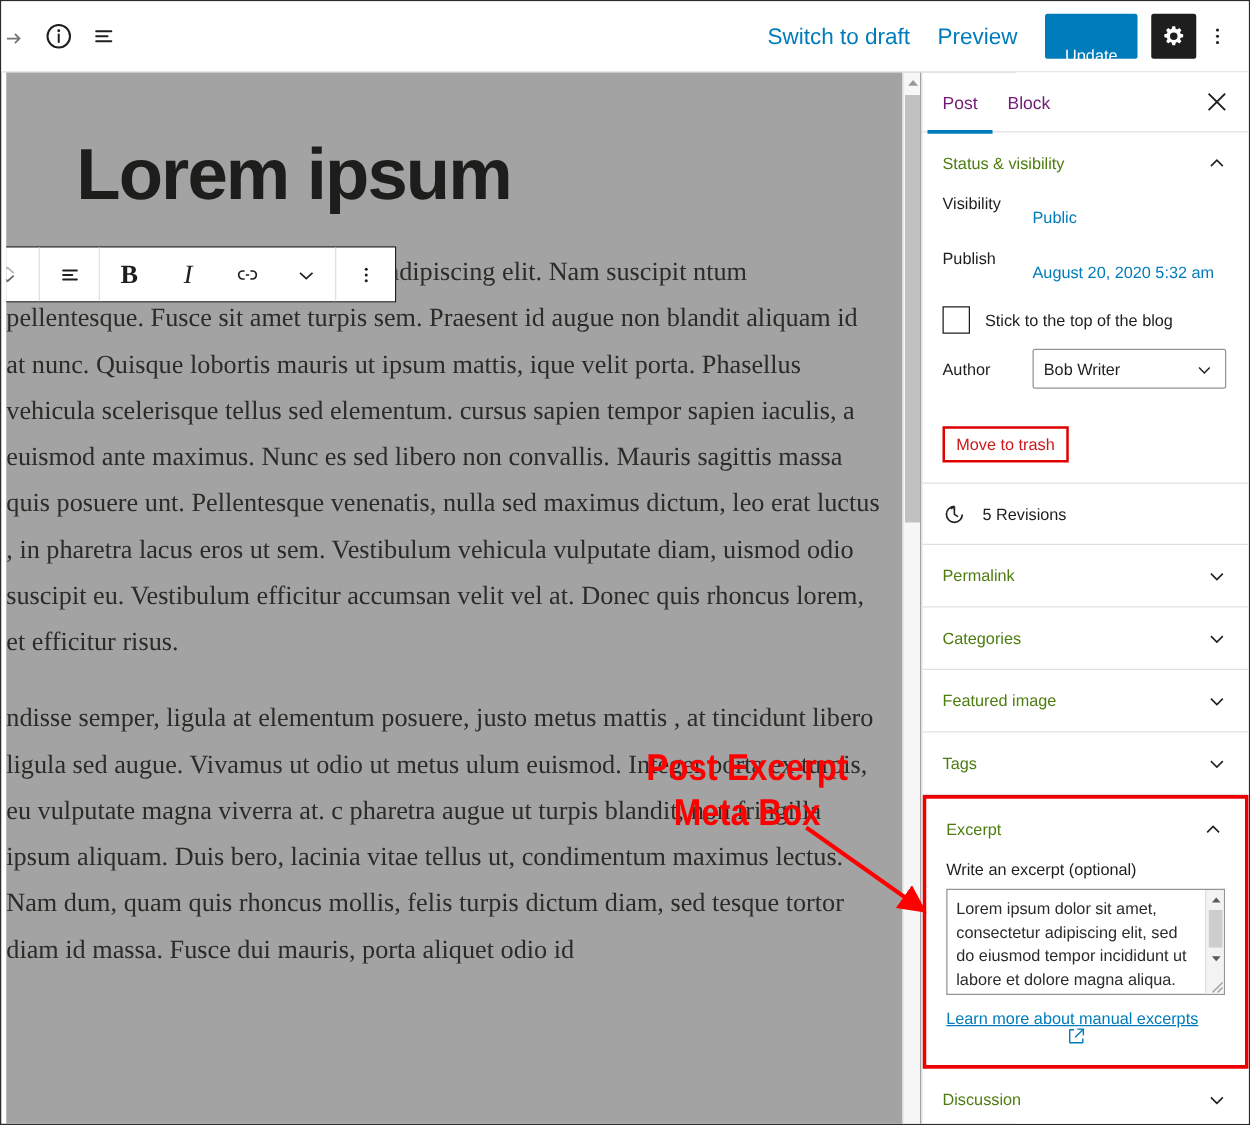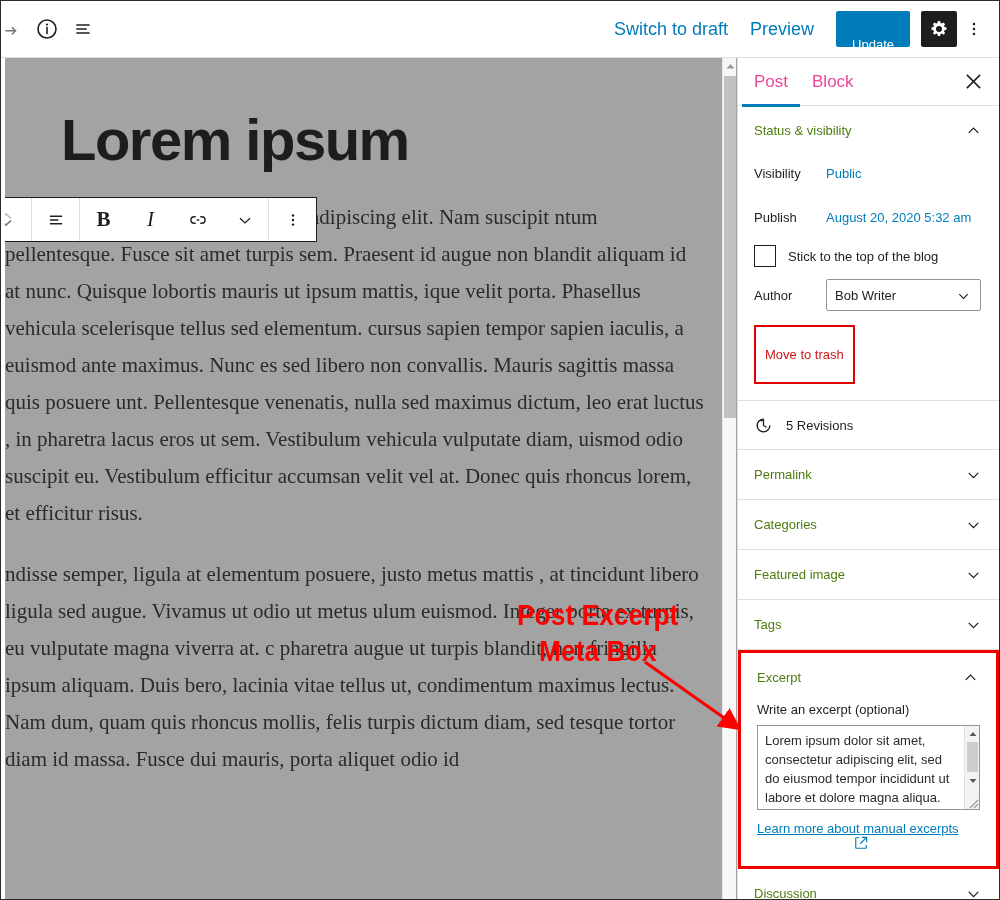--- a/index.html
+++ b/index.html
@@ -166,22 +166,22 @@
   }
   .sb-tabs {
     display: flex; align-items: center;
     height: 48px;
     border-bottom: 1px solid #e0e0e0;
     position: relative;
   }
   .sb-tab {
     padding: 0 12px;
     height: 48px; line-height: 48px;
-    font-size: 17px;
-    color: #ec4899;
+    font-size: 14px;
+    color: #701a75;
     cursor: pointer;
     position: relative;
   }
   .sb-tab.first { margin-left: 4px; }
   .sb-tab.active::after {
     content: "";
     position: absolute;
     left: 0; right: 0; bottom: -1px;
     height: 3px; background: #007cba;
   }
@@ -197,21 +197,21 @@
     height: 49px;
     display: flex; align-items: center;
     padding: 0 16px;
     cursor: pointer;
   }
   .panel-title { font-size: 13px; font-weight: 500; color: #4d7c0f; }
   .panel-chev { margin-left: auto; color: #1e1e1e; display:flex; }
   .panel-body { padding: 0 16px 16px 16px; }
 
   .row {
-    display: flex; align-items: center;
+    display: flex; 
     min-height: 36px;
     margin-bottom: 8px;
   }
   .row-label { width: 72px; font-size: 13px; color: #1e1e1e; }
   .row-value-link {
     color: #007cba; font-size: 13px; cursor: pointer;
     background: none; border: none; padding: 0;
     font-family: "Liberation Sans", sans-serif;
   }
   .sticky-row {
@@ -238,22 +238,22 @@
     display: flex; align-items: center;
     padding: 0 8px;
     font-size: 13px;
     cursor: pointer;
   }
   .select .chev { margin-left: auto; display: flex; }
 
   .trash-wrap {
     display: inline-block;
     border: 2px solid #e00000;
-    padding: 20px 9px;
-    margin-top: 2px;
+    padding: 5px 9px;
+    margin-top: 18px;
   }
   .trash-link {
     color: #cc1818; font-size: 13px; cursor: pointer;
     background: none; border: none; padding: 0;
     font-family: "Liberation Sans", sans-serif;
   }
 
   .revisions {
     display: flex; align-items: center;
     height: 49px; padding: 0 16px;

